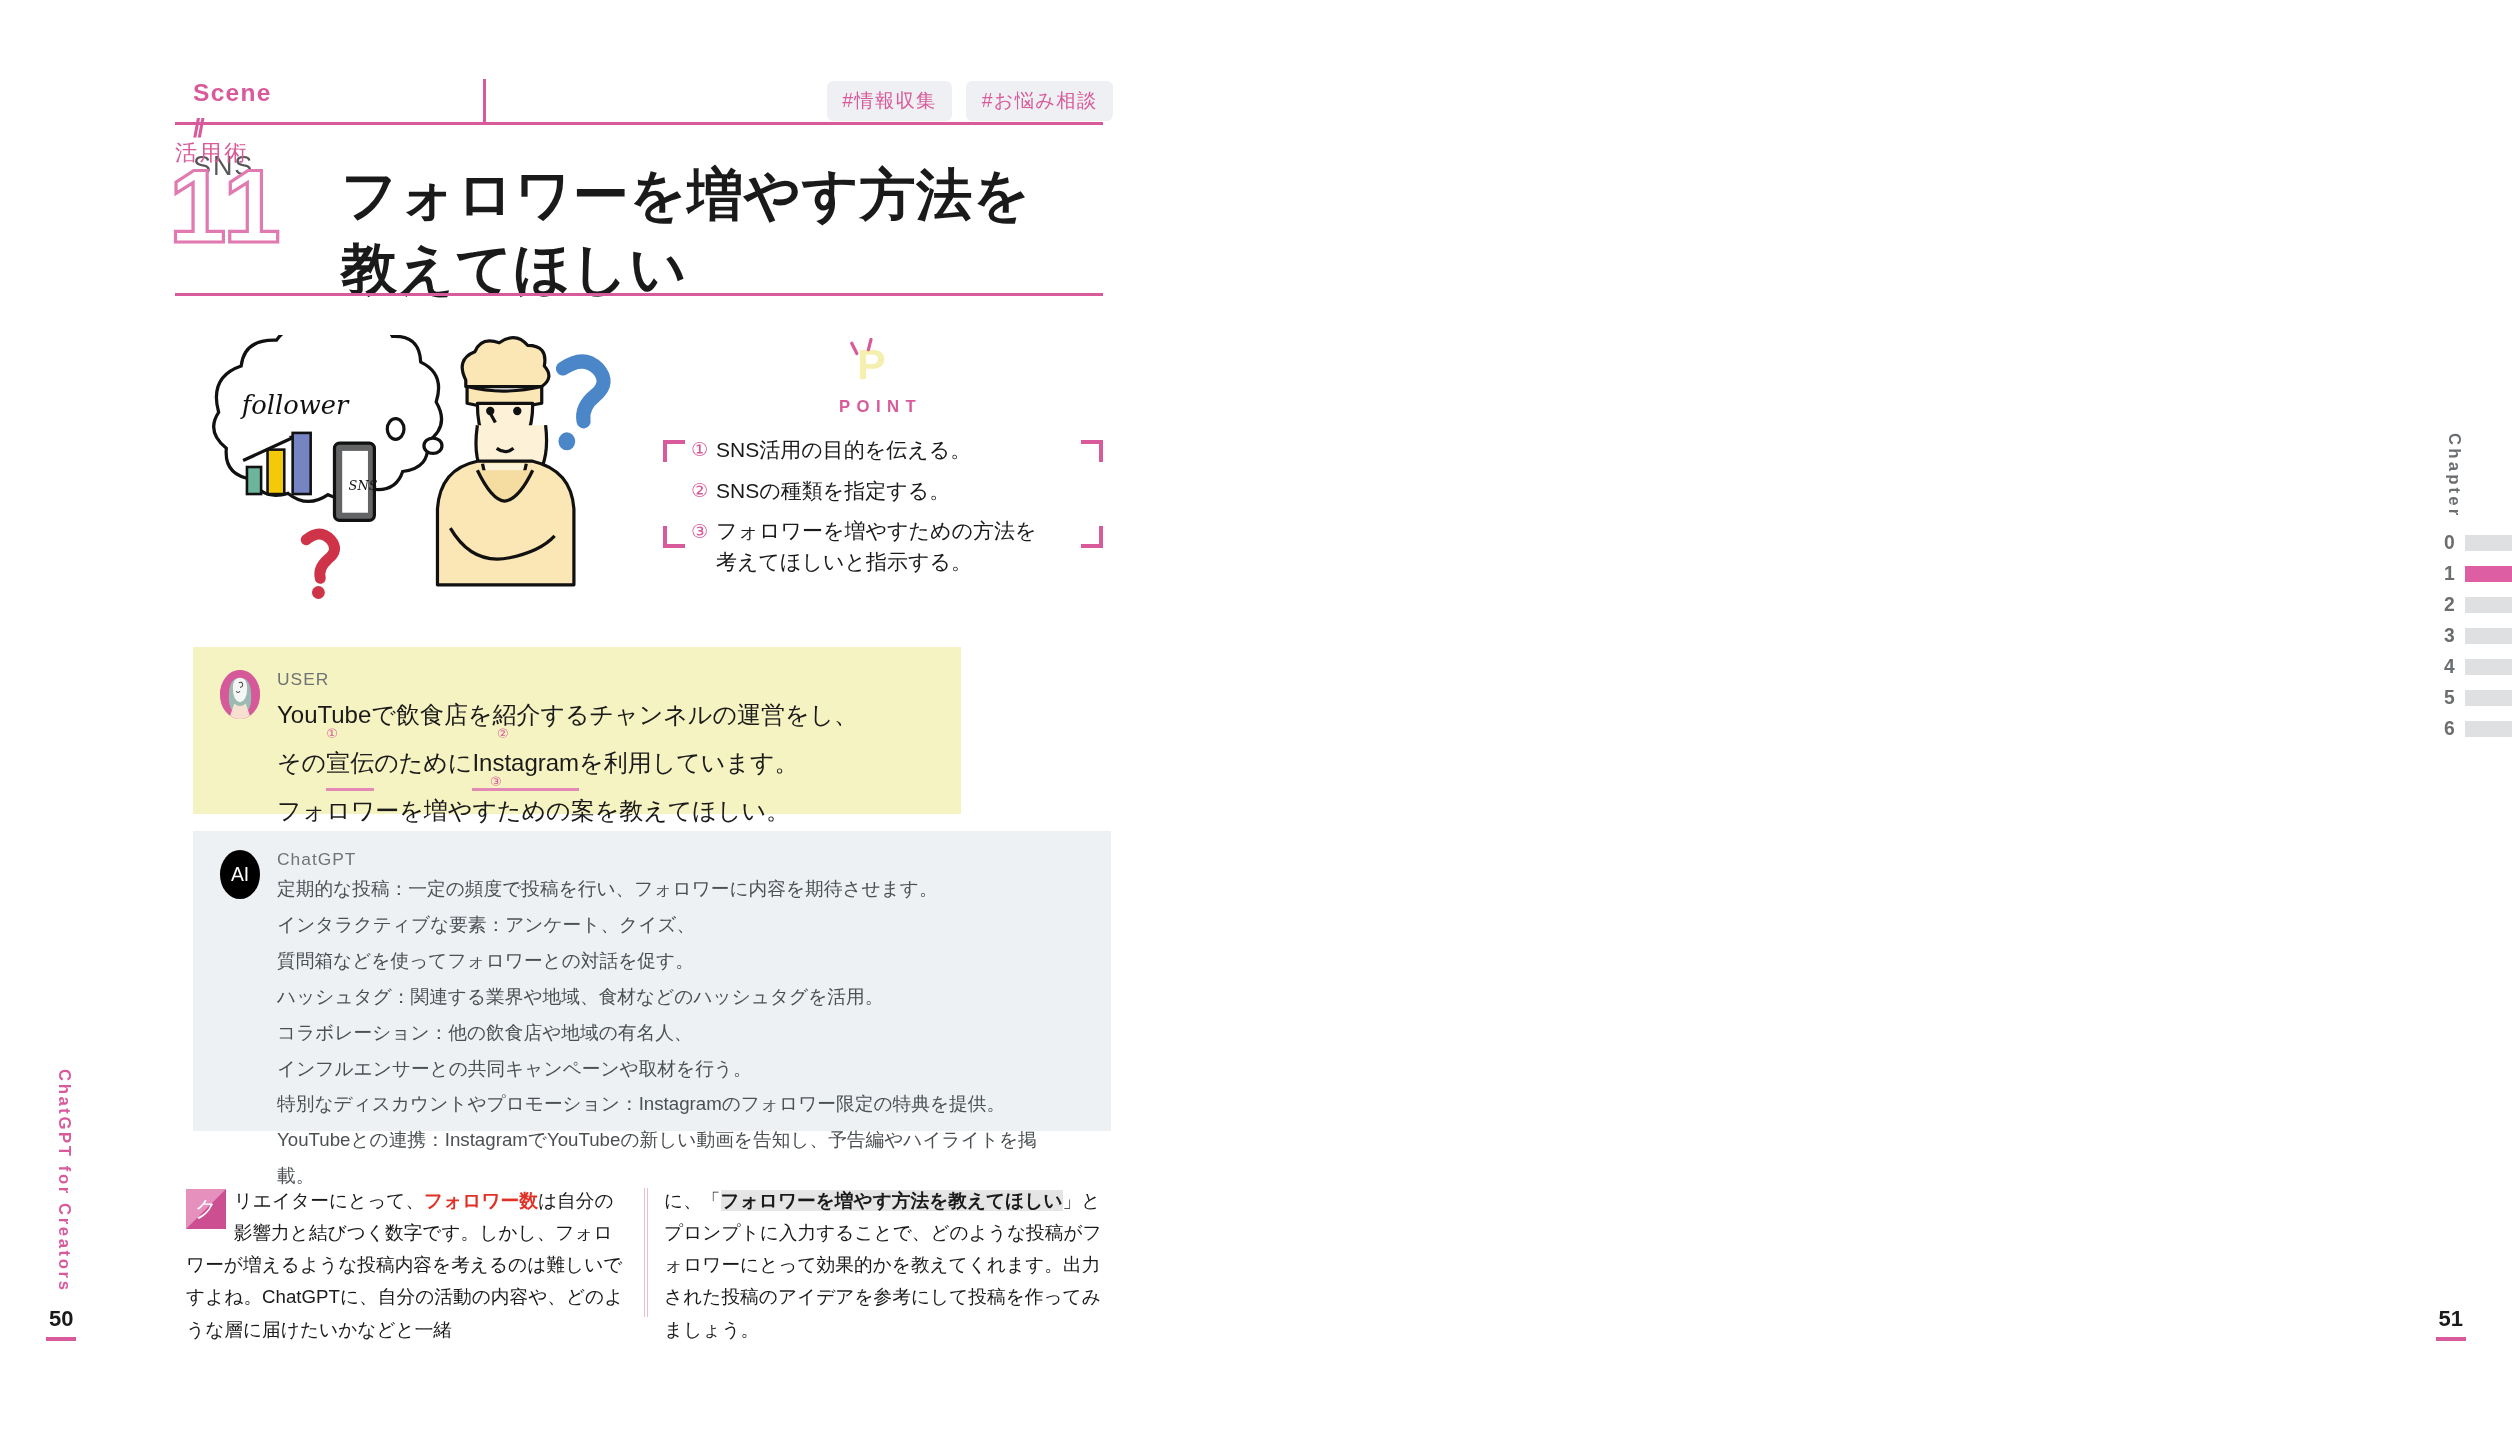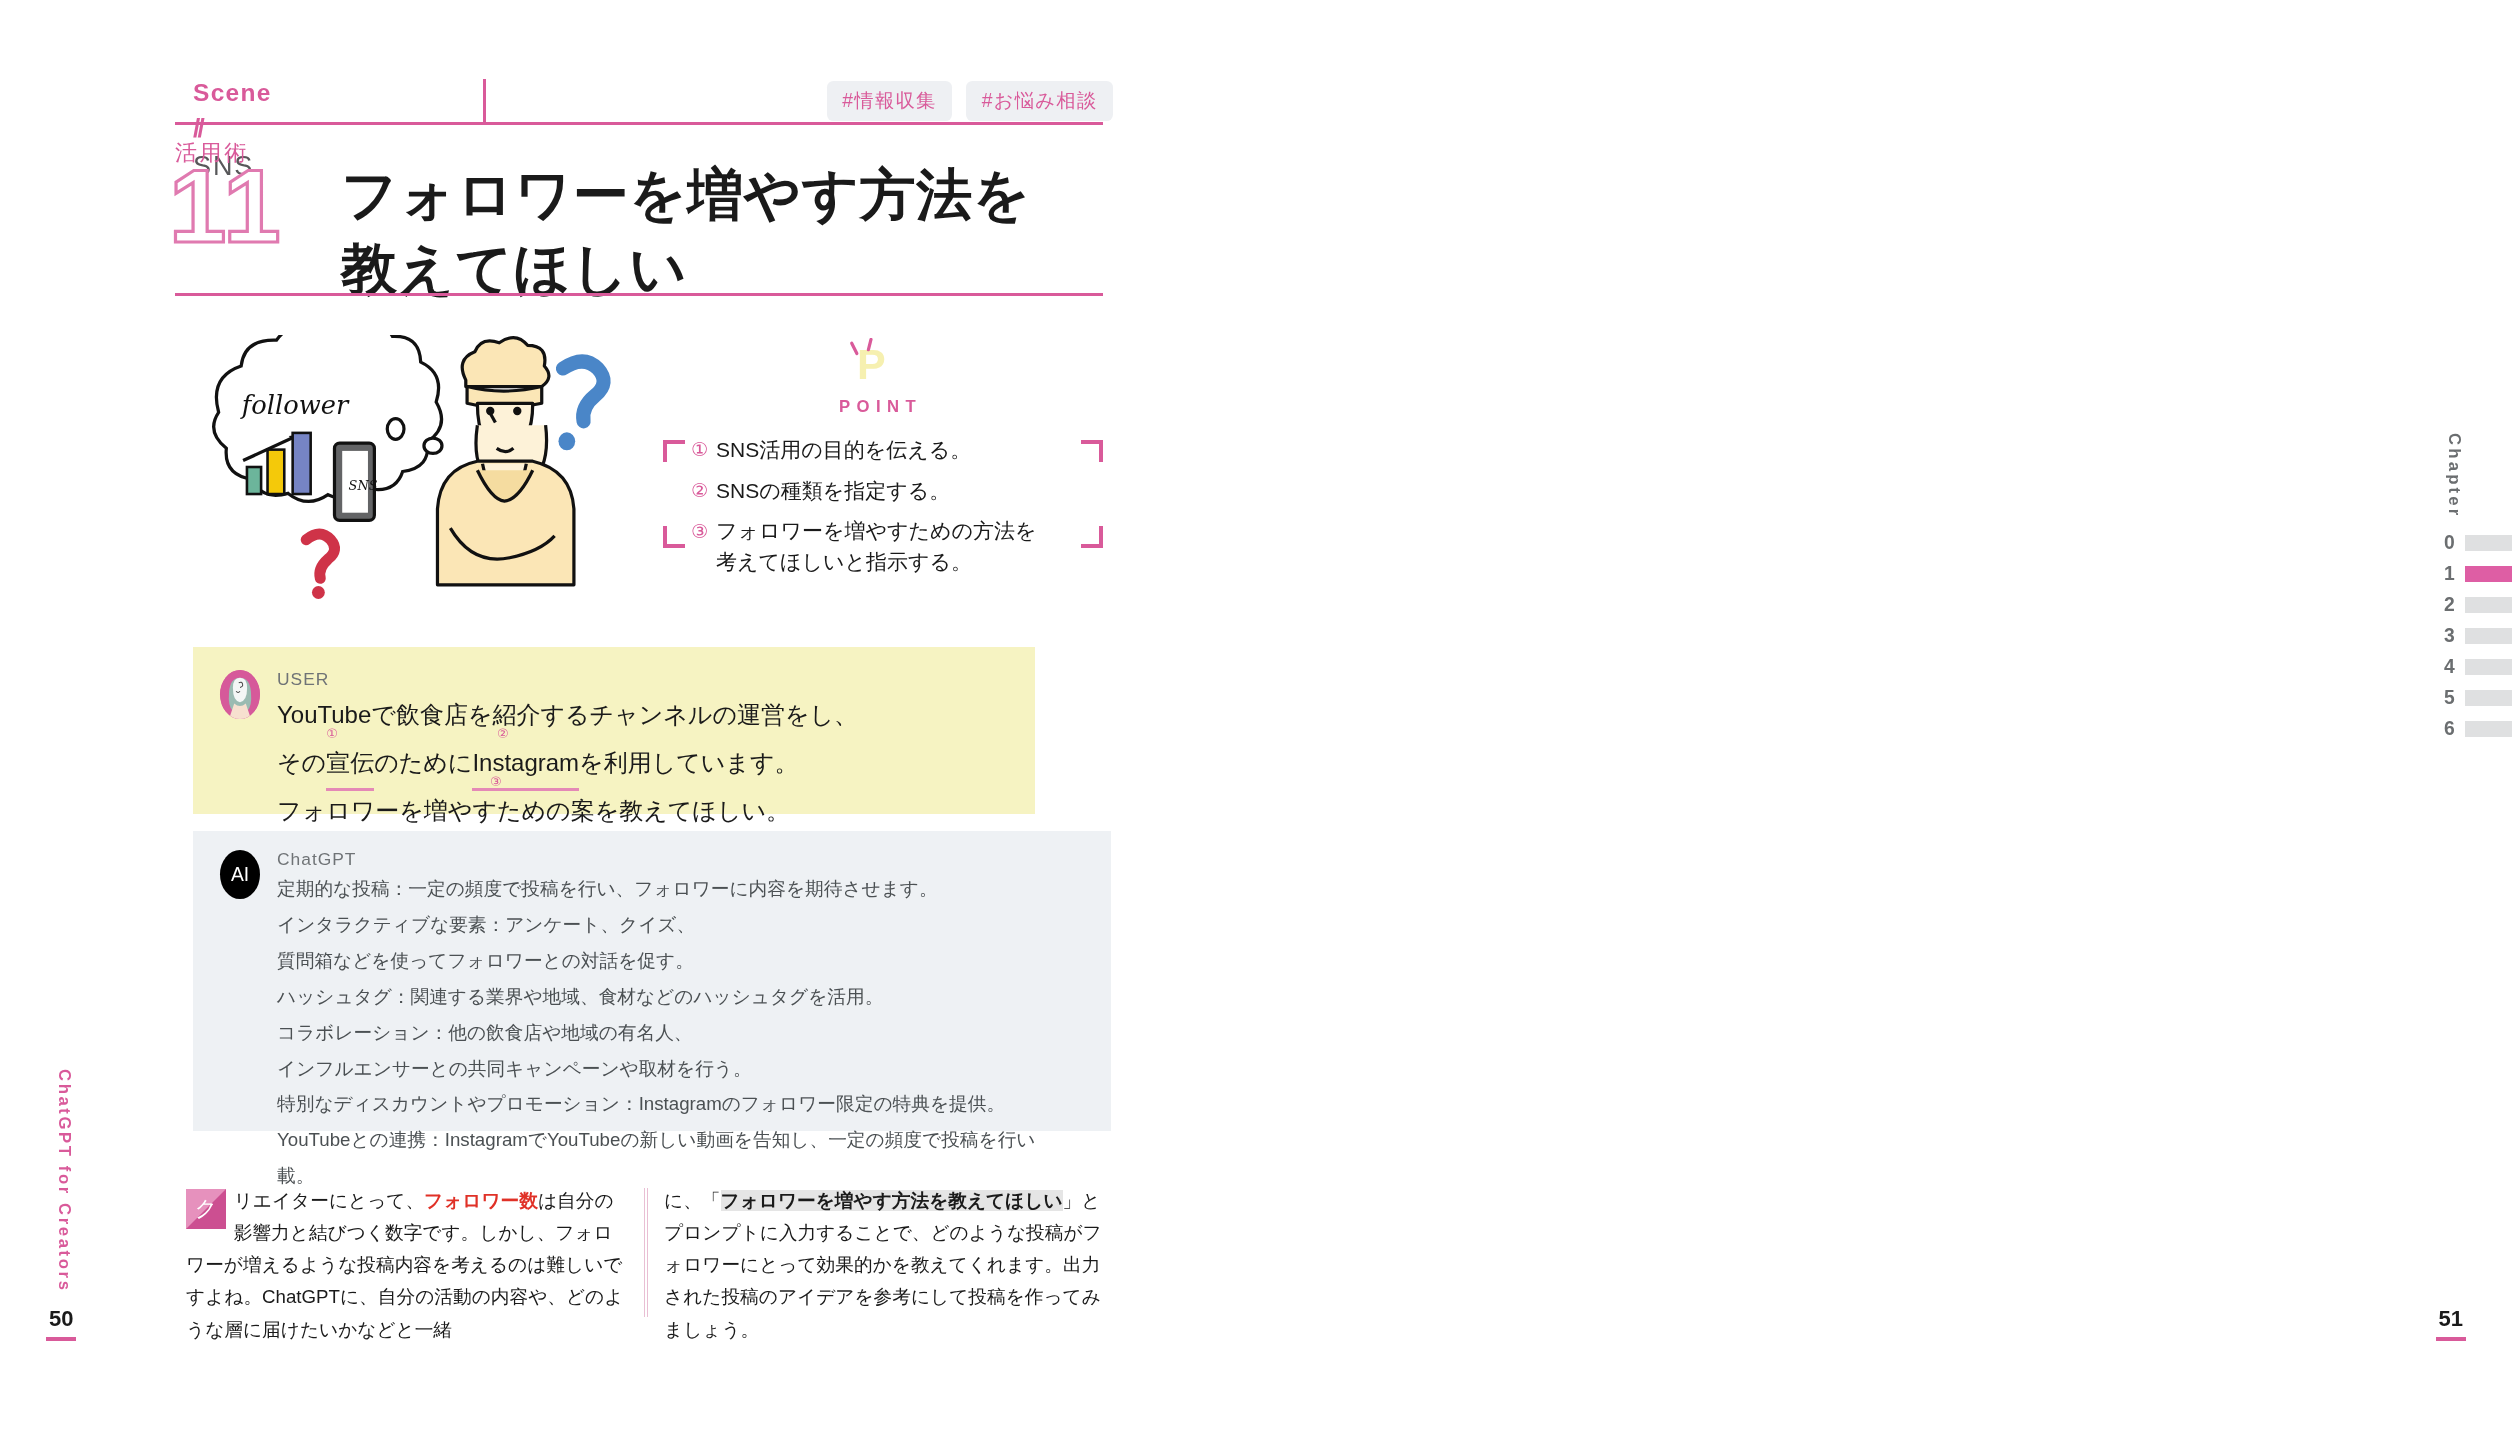--- a/index.html
+++ b/index.html
@@ -245,21 +245,21 @@
           <span>SNSの種類を指定する。</span>
         </div>
         <div class="point-item">
           <span class="circ-num">③</span>
           <span style="white-space:pre-line">フォロワーを増やすための方法を
 考えてほしいと指示する。</span>
         </div>
       </div>
     </div>
 
-    <div class="bubble bubble-user" style="left:193px; top:647px; width:842px; height:167px;padding-left:9px;">
+    <div class="bubble bubble-user" style="left:193px; top:647px; width:768px; height:167px;padding-left:9px;">
       <div class="avatar av-user" style="left:27px; top:23px">
         <svg viewBox="0 0 62 76" width="40" height="49">
           <ellipse cx="31" cy="38" rx="31" ry="38" fill="#d6599a"></ellipse>
           <path d="M14 34 q2 -22 17 -22 q15 0 17 22 q2 22 -6 30 l-22 0 q-8 -8 -6 -30z" fill="#9bbbb2"></path>
           <path d="M20 28 q0 -16 11 -16 q11 0 11 16 q0 20 -11 22 q-11 -2 -11 -22z" fill="#f4f7f6"></path>
           <path d="M22 52 q9 8 18 0 l8 24 l-34 0 z" fill="#f7e0cf"></path>
           <path d="M29 20 q5 -3 6 2 q1 4 -4 5" fill="none" stroke="#444" stroke-width="1.6"></path>
           <path d="M25 33 q3 4 6 0" fill="none" stroke="#444" stroke-width="1.6"></path>
         </svg>
       </div>
@@ -279,21 +279,21 @@
       <div class="av-ai" style="position:absolute;left:27px;top:19.3px">AI</div>
       <div class="role" style="position:absolute;left:84px;top:18px">ChatGPT</div>
       <div class="msg-sm" style="position:absolute;left:84px;top:40px;width:812px">
         <div>定期的な投稿：一定の頻度で投稿を行い、フォロワーに内容を期待させます。</div>
         <div>インタラクティブな要素：アンケート、クイズ、</div>
         <div>質問箱などを使ってフォロワーとの対話を促す。</div>
         <div>ハッシュタグ：関連する業界や地域、食材などのハッシュタグを活用。</div>
         <div>コラボレーション：他の飲食店や地域の有名人、</div>
         <div>インフルエンサーとの共同キャンペーンや取材を行う。</div>
         <div>特別なディスカウントやプロモーション：Instagramのフォロワー限定の特典を提供。</div>
-        <div>YouTubeとの連携：InstagramでYouTubeの新しい動画を告知し、一定の頻度で投稿を行い</div>
+        <div>YouTubeとの連携：InstagramでYouTubeの新しい動画を告知し、予告編やハイライトを掲</div>
         <div>載。</div>
       </div>
     </div>
 
     <div class="foot-cols">
       <div class="foot-col">
         <span class="kai-badge">ク</span><span>リエイターにとって、</span><span class="red-b">フォロワー数</span><span>は自分の影響力と結びつく数字です。しかし、フォロワーが増えるような投稿内容を考えるのは難しいですよね。ChatGPTに、自分の活動の内容や、どのような層に届けたいかなどと一緒</span>
       </div>
       <div class="foot-col">
         <span>に、「</span><span class="hl-yellow">フォロワーを増やす方法を教えてほしい</span><span>」とプロンプトに入力することで、どのような投稿がフォロワーにとって効果的かを教えてくれます。出力された投稿のアイデアを参考にして投稿を作ってみましょう。</span>

